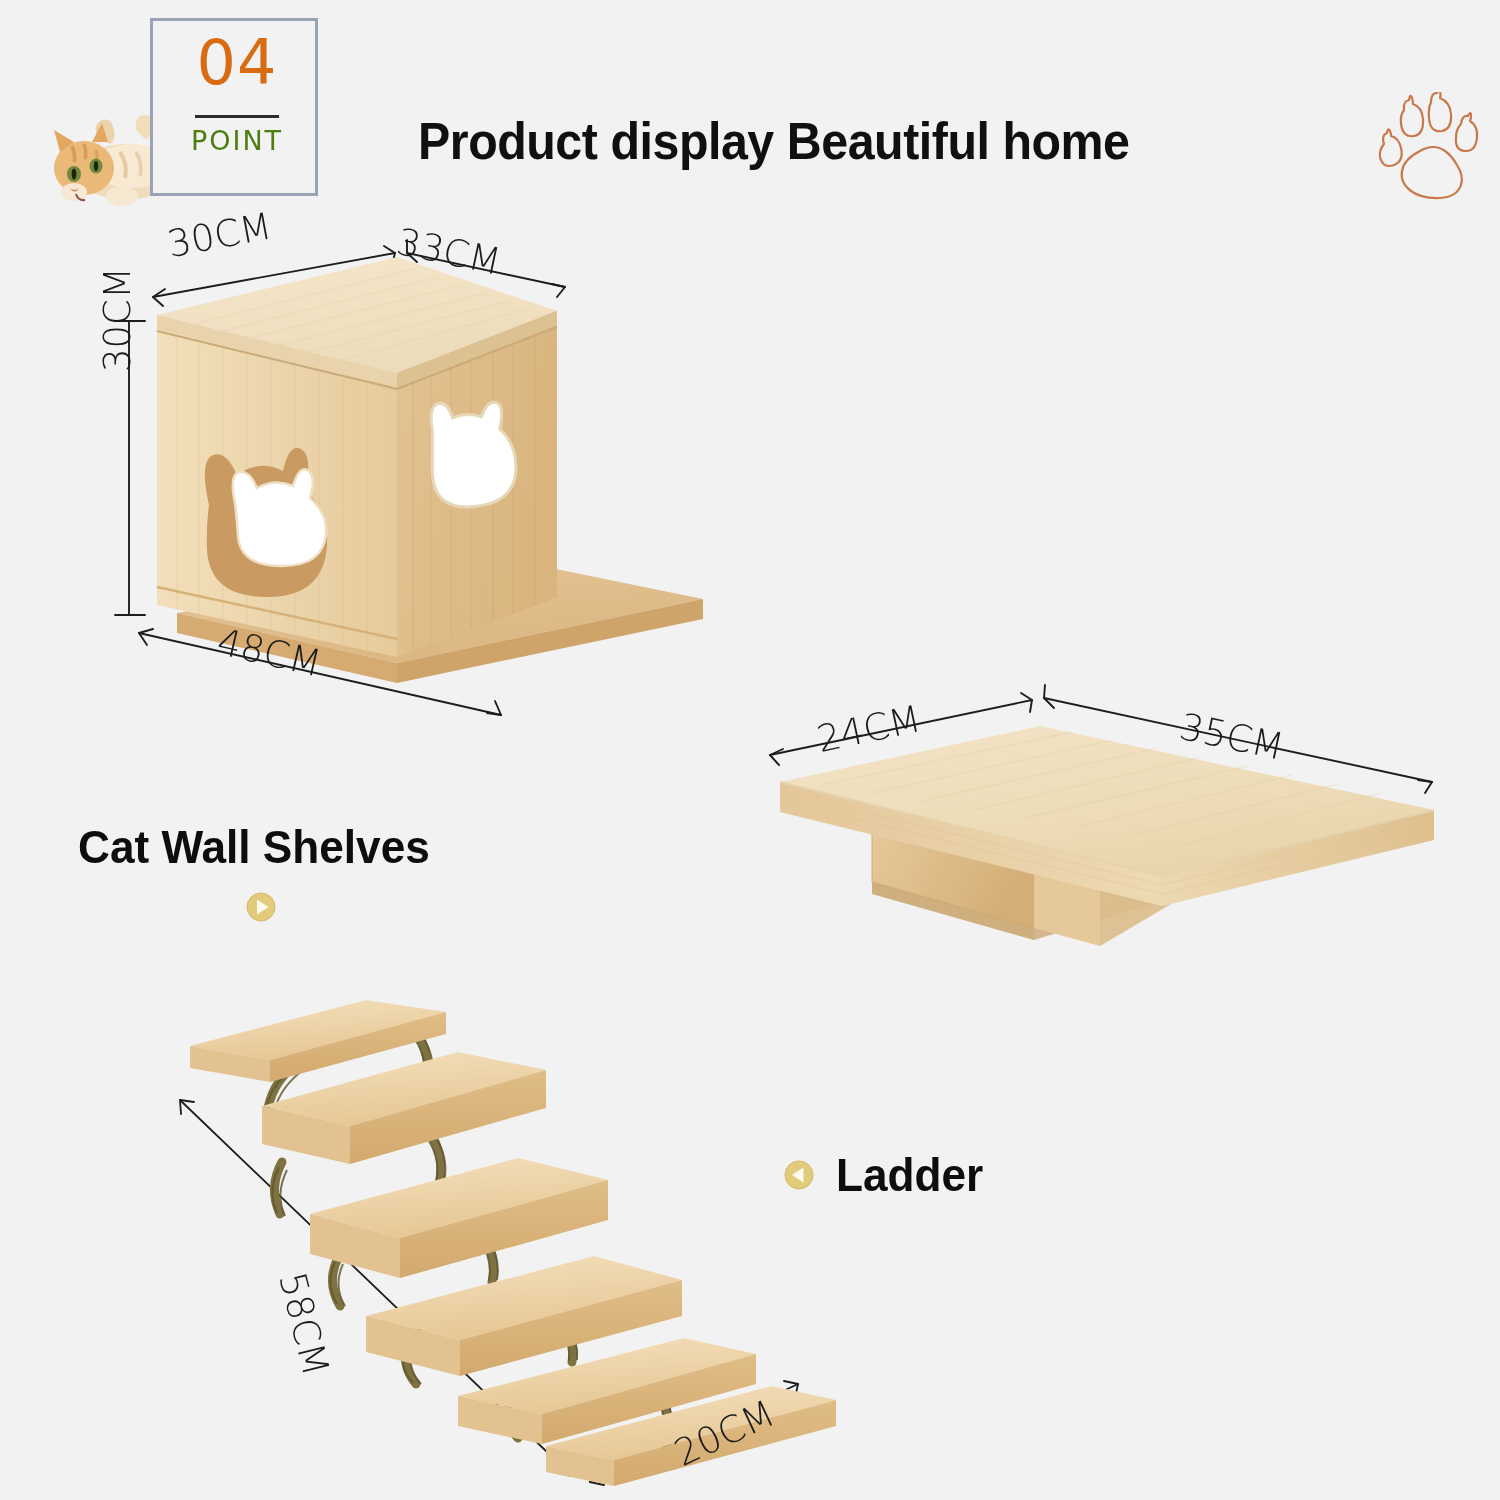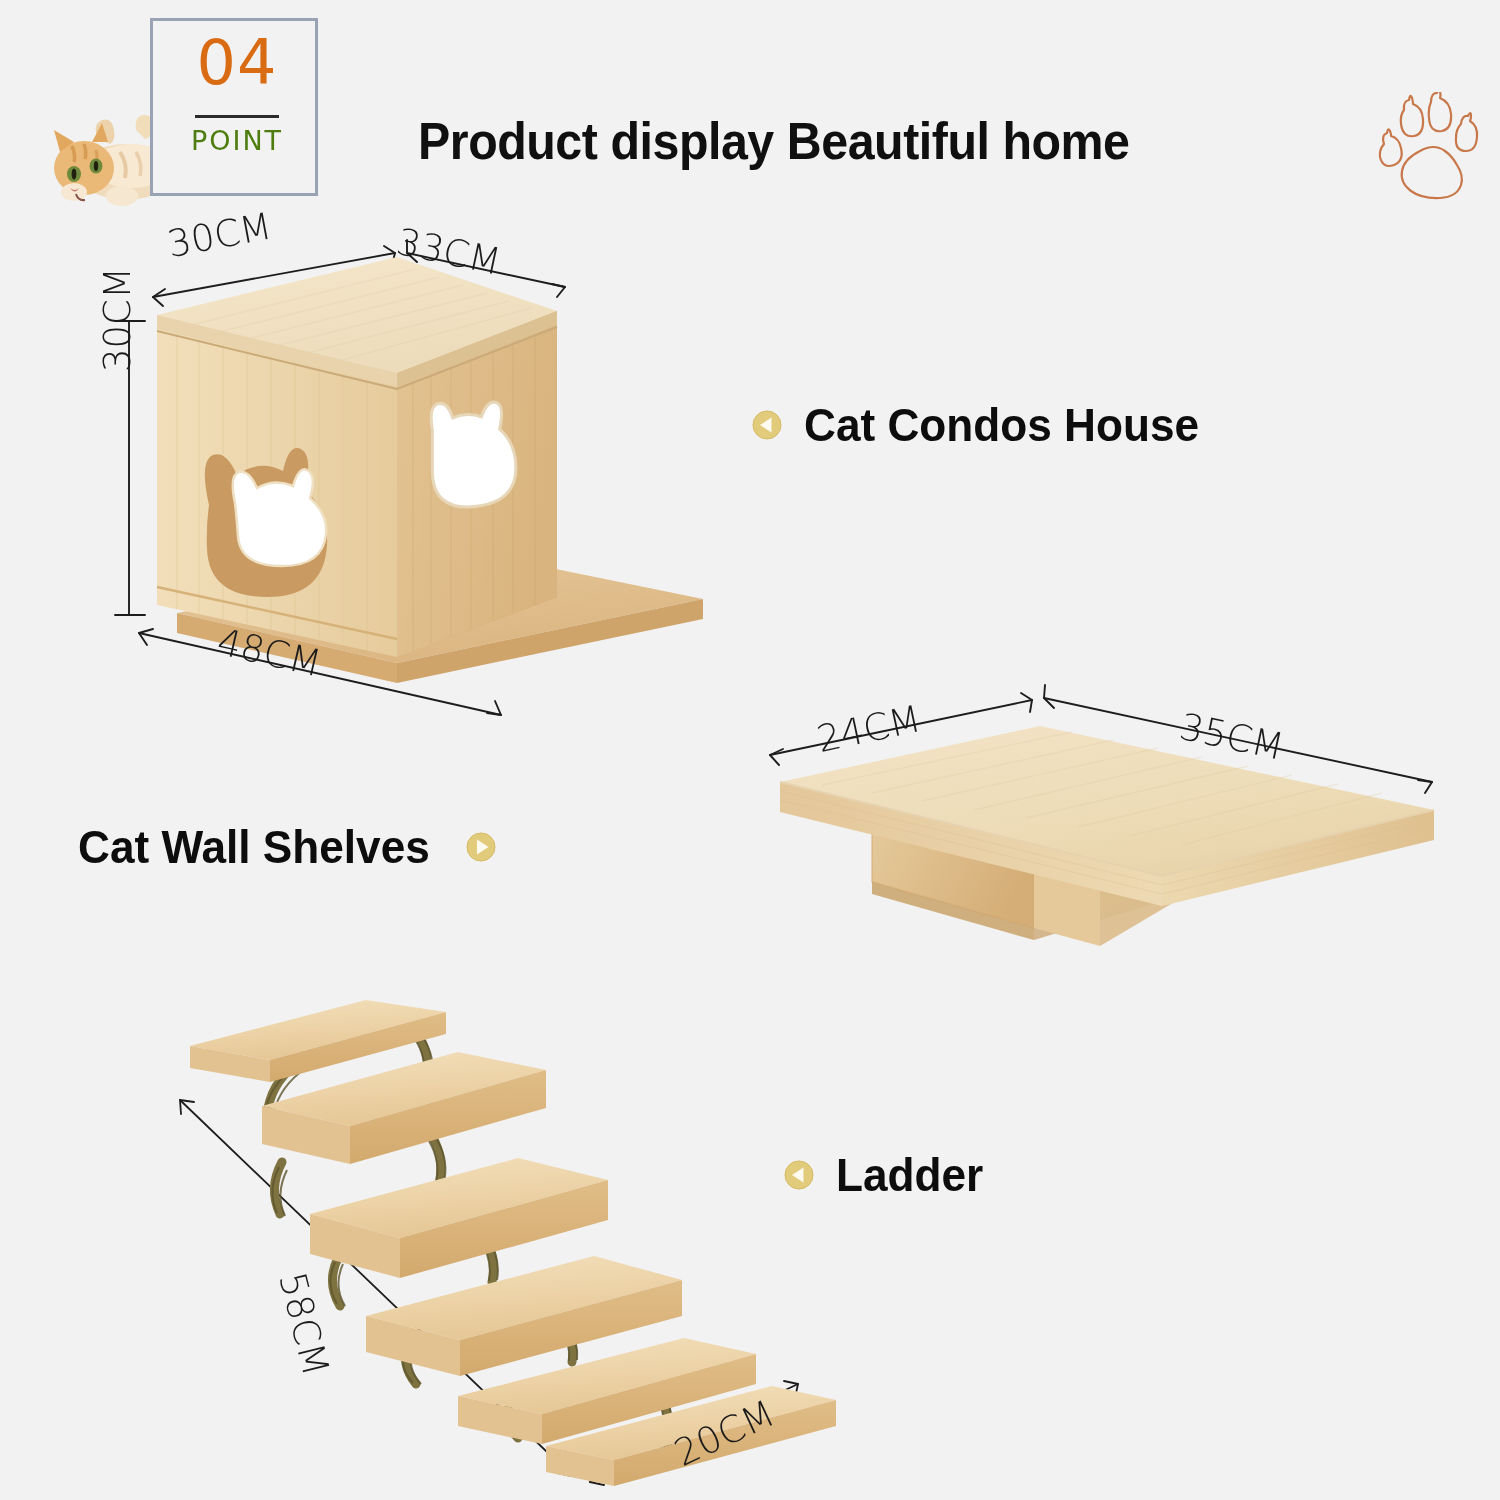--- a/index.html
+++ b/index.html
@@ -314,28 +314,20 @@
     <polyline points="62,106 302,164 462,102" fill="none" stroke="#c9aa78" stroke-width="2"></polyline>
 
     <polyline points="62,362 302,414" fill="none" stroke="#d6b279" stroke-width="2.5"></polyline>
   </svg>
 
   <div class="dim" style="left:172px; top:223px; transform:rotate(-10.5deg); transform-origin:left bottom;">30CM</div>
   <div class="dim" style="left:393px; top:219px; transform:rotate(12deg); transform-origin:left bottom;">33CM</div>
   <div class="dim" style="left:96px; top:372px; transform:rotate(-90deg); transform-origin:left top;">30CM</div>
   <div class="dim" style="left:223px; top:620px; transform:rotate(13deg); transform-origin:left top;">48CM</div>
 
-  <div class="prod-label" style="left:752px; top:402px;">
-    <svg class="bullet" viewBox="0 0 30 30">
-      <circle cx="15" cy="15" r="14" fill="#e3cb7c"></circle>
-      <circle cx="15" cy="15" r="14" fill="none" stroke="#d6ba63" stroke-width="1"></circle>
-      <polygon points="19.5,7.5 19.5,22.5 8,15" fill="#fdfaf0"></polygon>
-    </svg>
-    <span class="txt">Cat Condos House</span>
-  </div>
 
   <svg class="illus" style="left:762px; top:660px; width:690px; height:310px;" viewBox="0 0 690 310">
     <defs>
       <linearGradient id="shelfTop" x1="0.1" y1="0" x2="0.7" y2="1">
         <stop offset="0%" stop-color="#f3e3c6"></stop>
         <stop offset="60%" stop-color="#eddcb7"></stop>
         <stop offset="100%" stop-color="#e8d3aa"></stop>
       </linearGradient>
       <linearGradient id="shelfEdgeL" x1="0" y1="0" x2="1" y2="0">
         <stop offset="0%" stop-color="#e4c79a"></stop>
@@ -394,21 +386,21 @@
         <path d="M18 140 L400 234"></path>
       <path d="M400 225 L672 159"></path>
         <path d="M400 234 L672 168"></path>
     </g>
     <polyline points="18,122 400,216 672,150" fill="none" stroke="#e6d2ae" stroke-width="2"></polyline>
   </svg>
 
   <div class="dim" style="left:822px; top:718px; transform:rotate(-12deg); transform-origin:left bottom;">24CM</div>
   <div class="dim" style="left:1176px; top:704px; transform:rotate(12deg); transform-origin:left bottom;">35CM</div>
 
-  <div class="prod-label" style="left:78px; top:824px;">
+  <div class="prod-label" style="left:78px; top:824px;flex-direction:column;">
     <span class="txt">Cat Wall Shelves</span>
     <svg class="bullet" viewBox="0 0 30 30">
       <circle cx="15" cy="15" r="14" fill="#e3cb7c"></circle>
       <circle cx="15" cy="15" r="14" fill="none" stroke="#d6ba63" stroke-width="1"></circle>
       <polygon points="11,7.5 11,22.5 22.5,15" fill="#fdfaf0"></polygon>
     </svg>
   </div>
 
   <svg class="illus" style="left:170px; top:990px; width:680px; height:500px;" viewBox="0 0 680 500">
     <defs>

